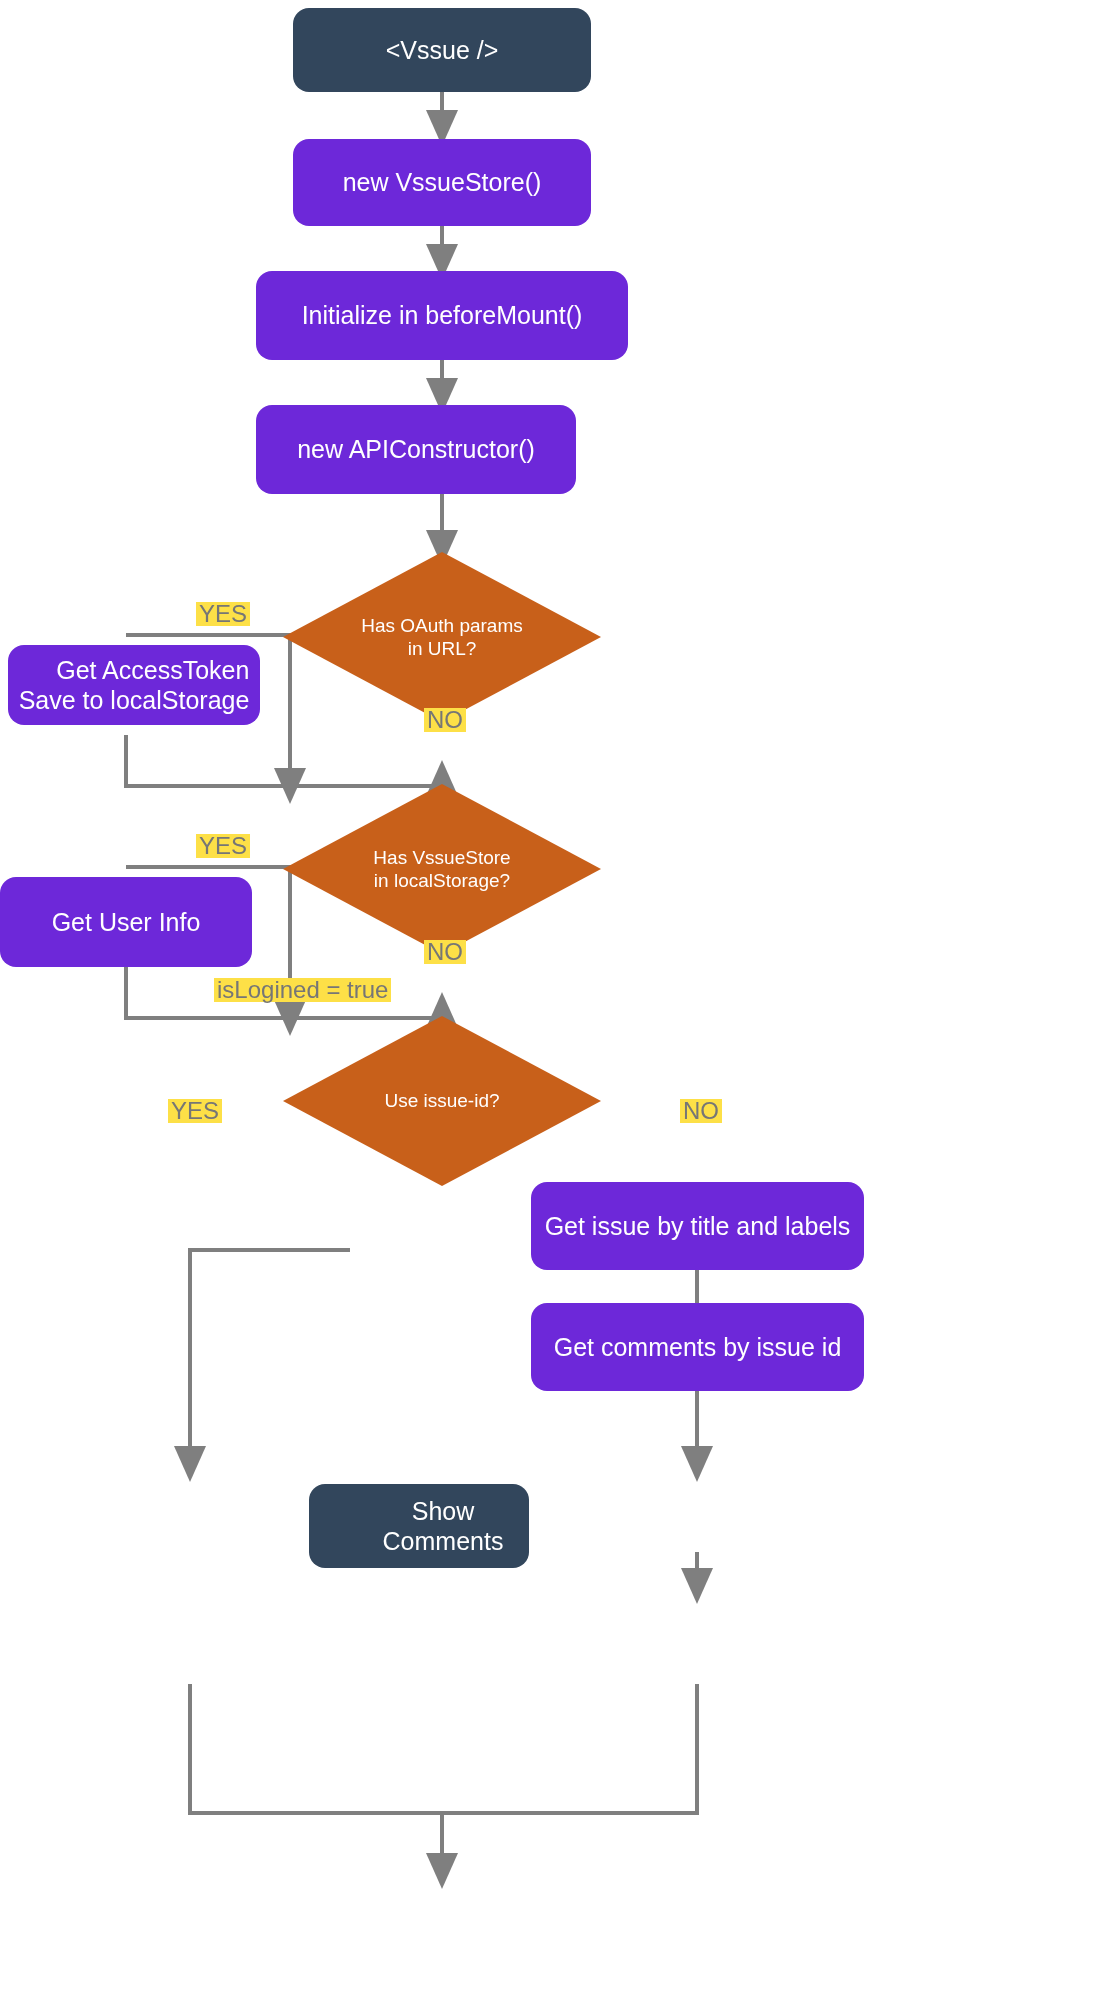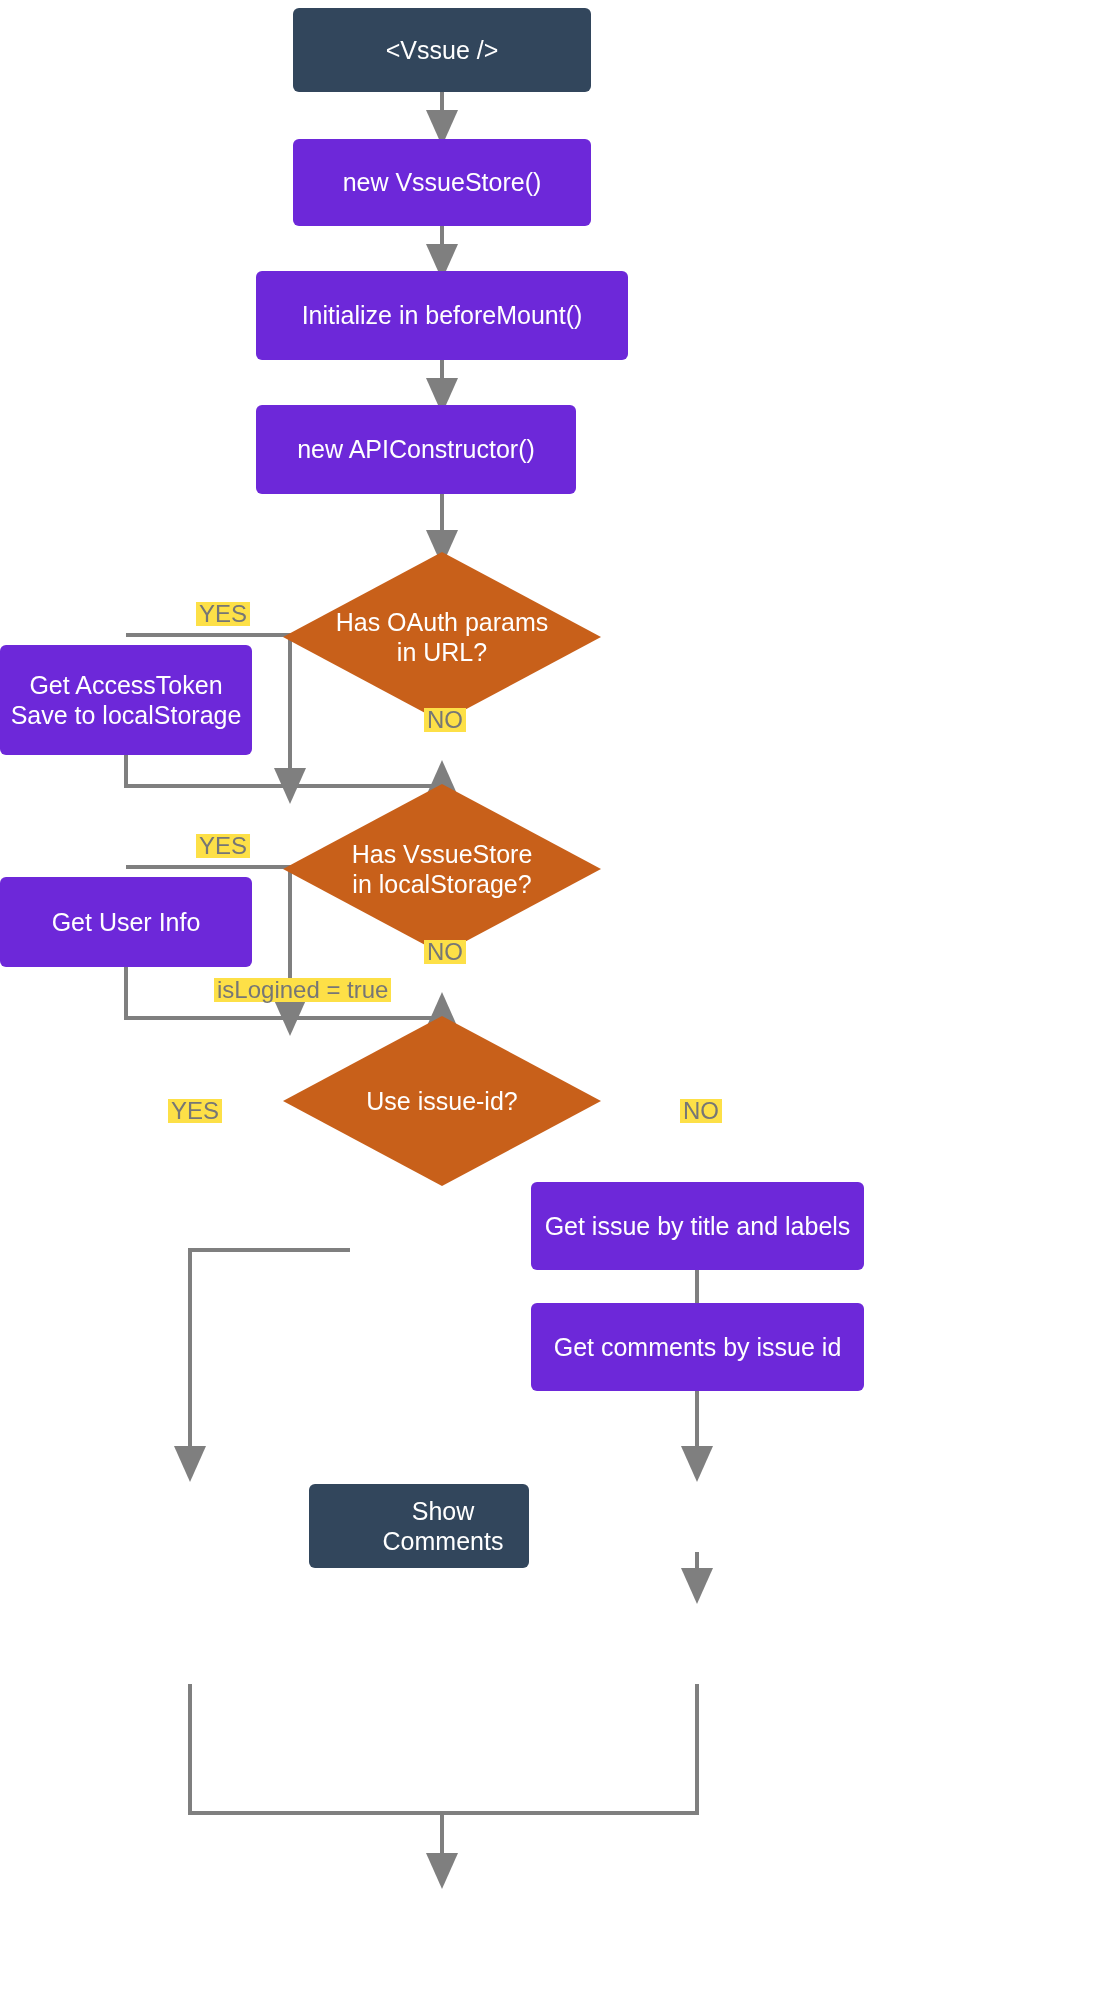--- a/index.html
+++ b/index.html
@@ -29,33 +29,33 @@
     box-sizing: border-box;
     display: flex;
     align-items: center;
     justify-content: center;
     text-align: center;
     color: #ffffff;
     line-height: 1.22;
     white-space: pre-line;
   }
   .node.rect {
-    border-radius: 6px;
+    border-radius: 16px;
   }
   .node.terminal {
     background: #32465c;
     font-size: 25px;
   }
   .node.process {
     background: #6d28d9;
     font-size: 25px;
   }
   .node.decision {
     background: transparent;
-    font-size: 25px;
+    font-size: 19px;
   }
   .diamond-shape {
     position: absolute;
     left: 0;
     top: 0;
     width: 100%;
     height: 100%;
     background: #c8601a;
     clip-path: polygon(50% 0%, 100% 50%, 50% 100%, 0% 50%);
     z-index: 0;
@@ -140,21 +140,21 @@
   <div class="node rect process" style="left:256px; top:405px; width:320px; height:89px;">
     <span class="label">new APIConstructor()</span>
   </div>
 
   <div class="node decision" style="left:283px; top:552px; width:318px; height:170px;">
     <span class="diamond-shape"></span>
     <span class="label">Has OAuth params
 in URL?</span>
   </div>
 
-  <div class="node rect process" style="left:0px; top:645px; width:252px; height:110px;">
+  <div class="node rect process" style="left:8px; top:645px; width:252px; height:80px;text-align:right;">
     <span class="label">Get AccessToken
 Save to localStorage</span>
   </div>
 
   <div class="node decision" style="left:283px; top:784px; width:318px; height:170px;">
     <span class="diamond-shape"></span>
     <span class="label">Has VssueStore
 in localStorage?</span>
   </div>
 

